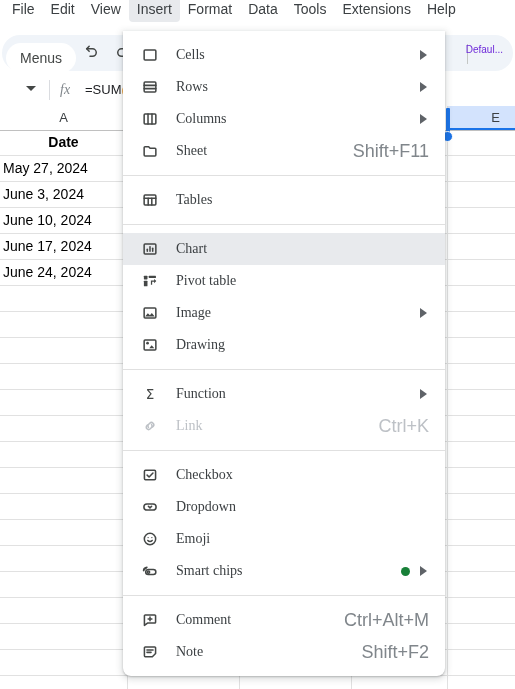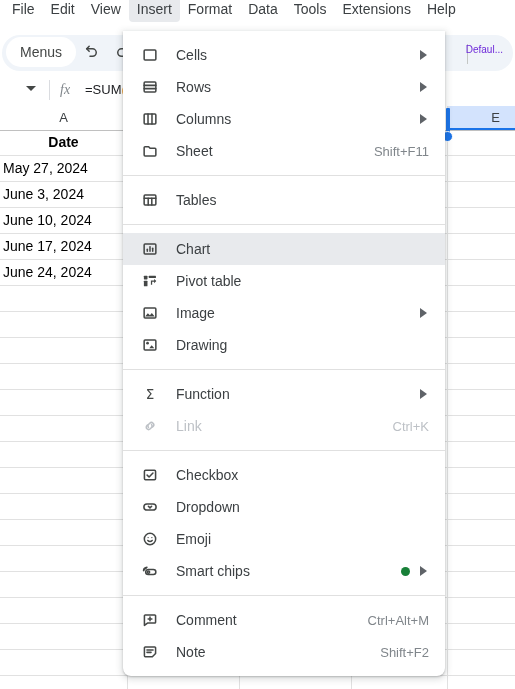--- a/index.html
+++ b/index.html
@@ -51,21 +51,21 @@
   }
   .toolbar-inner {
     position: absolute;
     left: 2px; top: 4px;
     width: 511px; height: 36px;
     background: #f0f4f9;
     border-radius: 18px;
   }
   .menus-pill {
     position: absolute;
-    left: 4px; top: 2px;
+    left: 4px; top: 8px;
     height: 30px;
     padding: 0 14px;
     background: #ffffff;
     border-radius: 15px;
     display: flex;
     align-items: center;
     font-size: 14px;
     color: #444746;
   }
   .tb-icon {
@@ -274,24 +274,25 @@
     display: flex;
     align-items: center;
     justify-content: center;
   }
   .mi-icon svg { display: block; }
   .mi-label {
     font-size: 14px;
     color: #3c4043;
     line-height: 20px;
     white-space: nowrap;
+    font-family: Liberation Serif, serif;
   }
   .mi-shortcut {
     margin-left: auto;
-    font-size: 13px;
+    font-size: 18px;
     color: #80868b;
     white-space: nowrap;
     padding-right: 4px;
   }
   .mi-arrow {
     margin-left: auto;
     width: 0; height: 0;
     border-top: 5px solid transparent;
     border-bottom: 5px solid transparent;
     border-left: 7px solid #5f6368;

